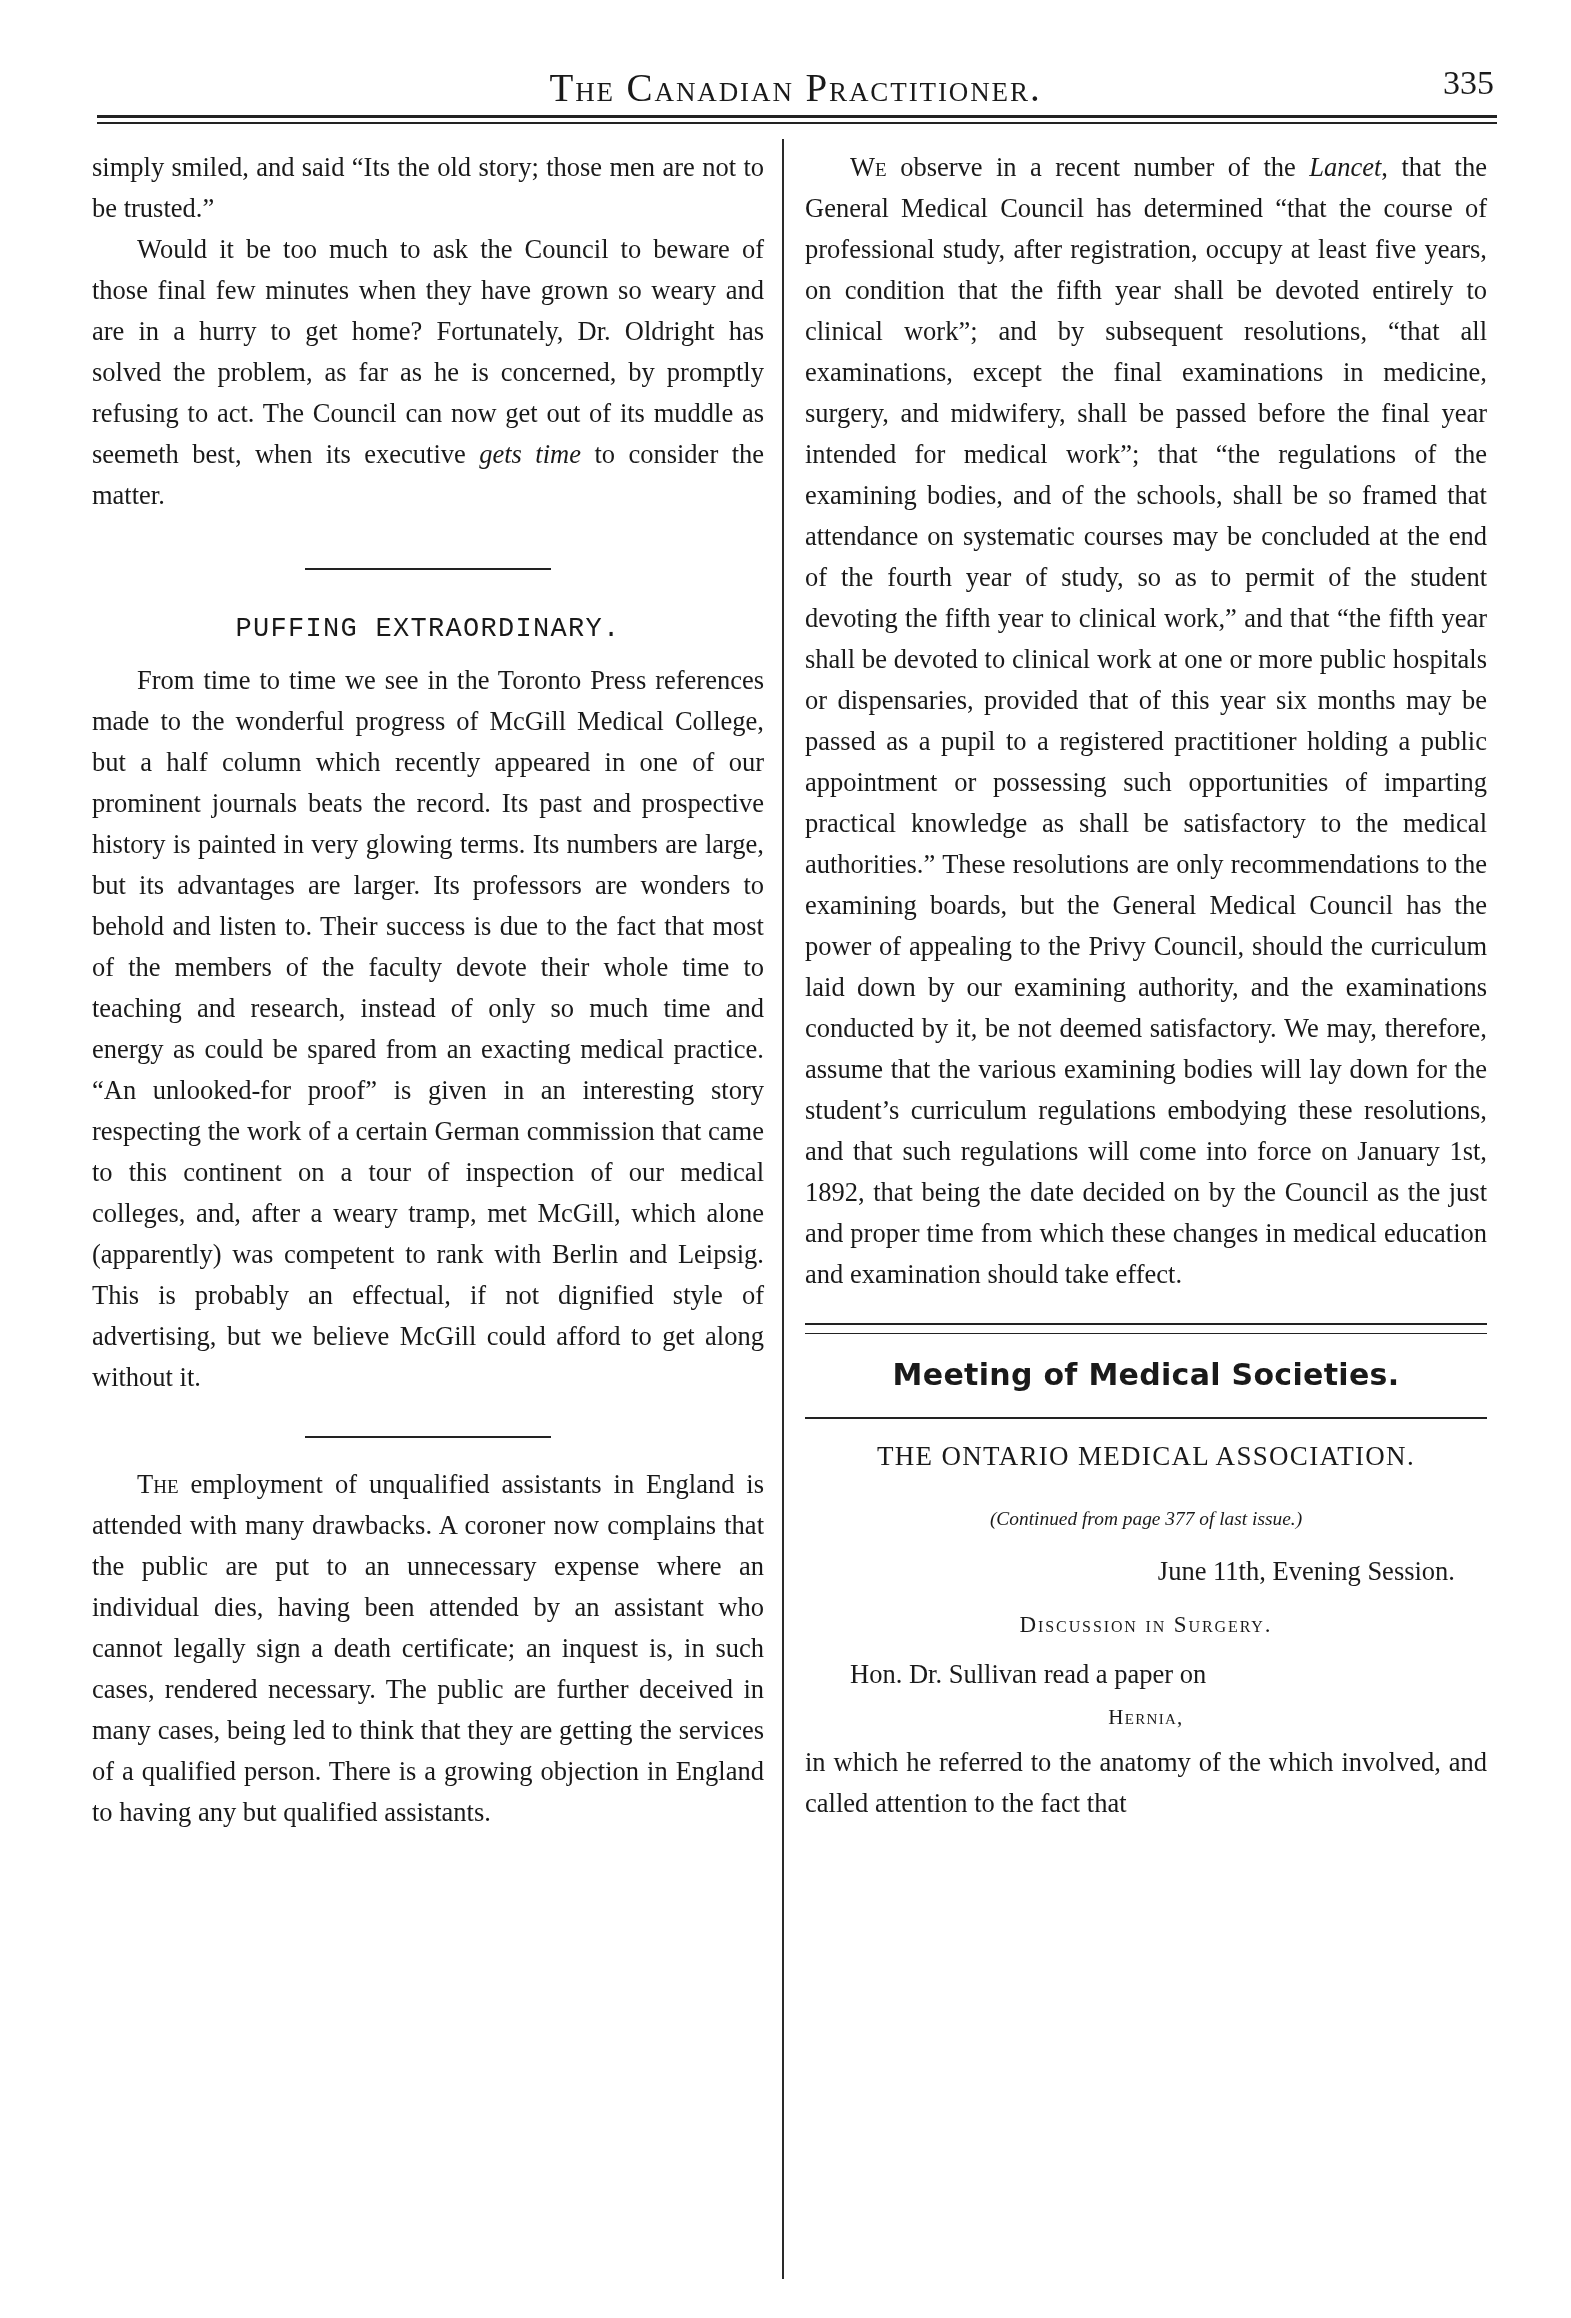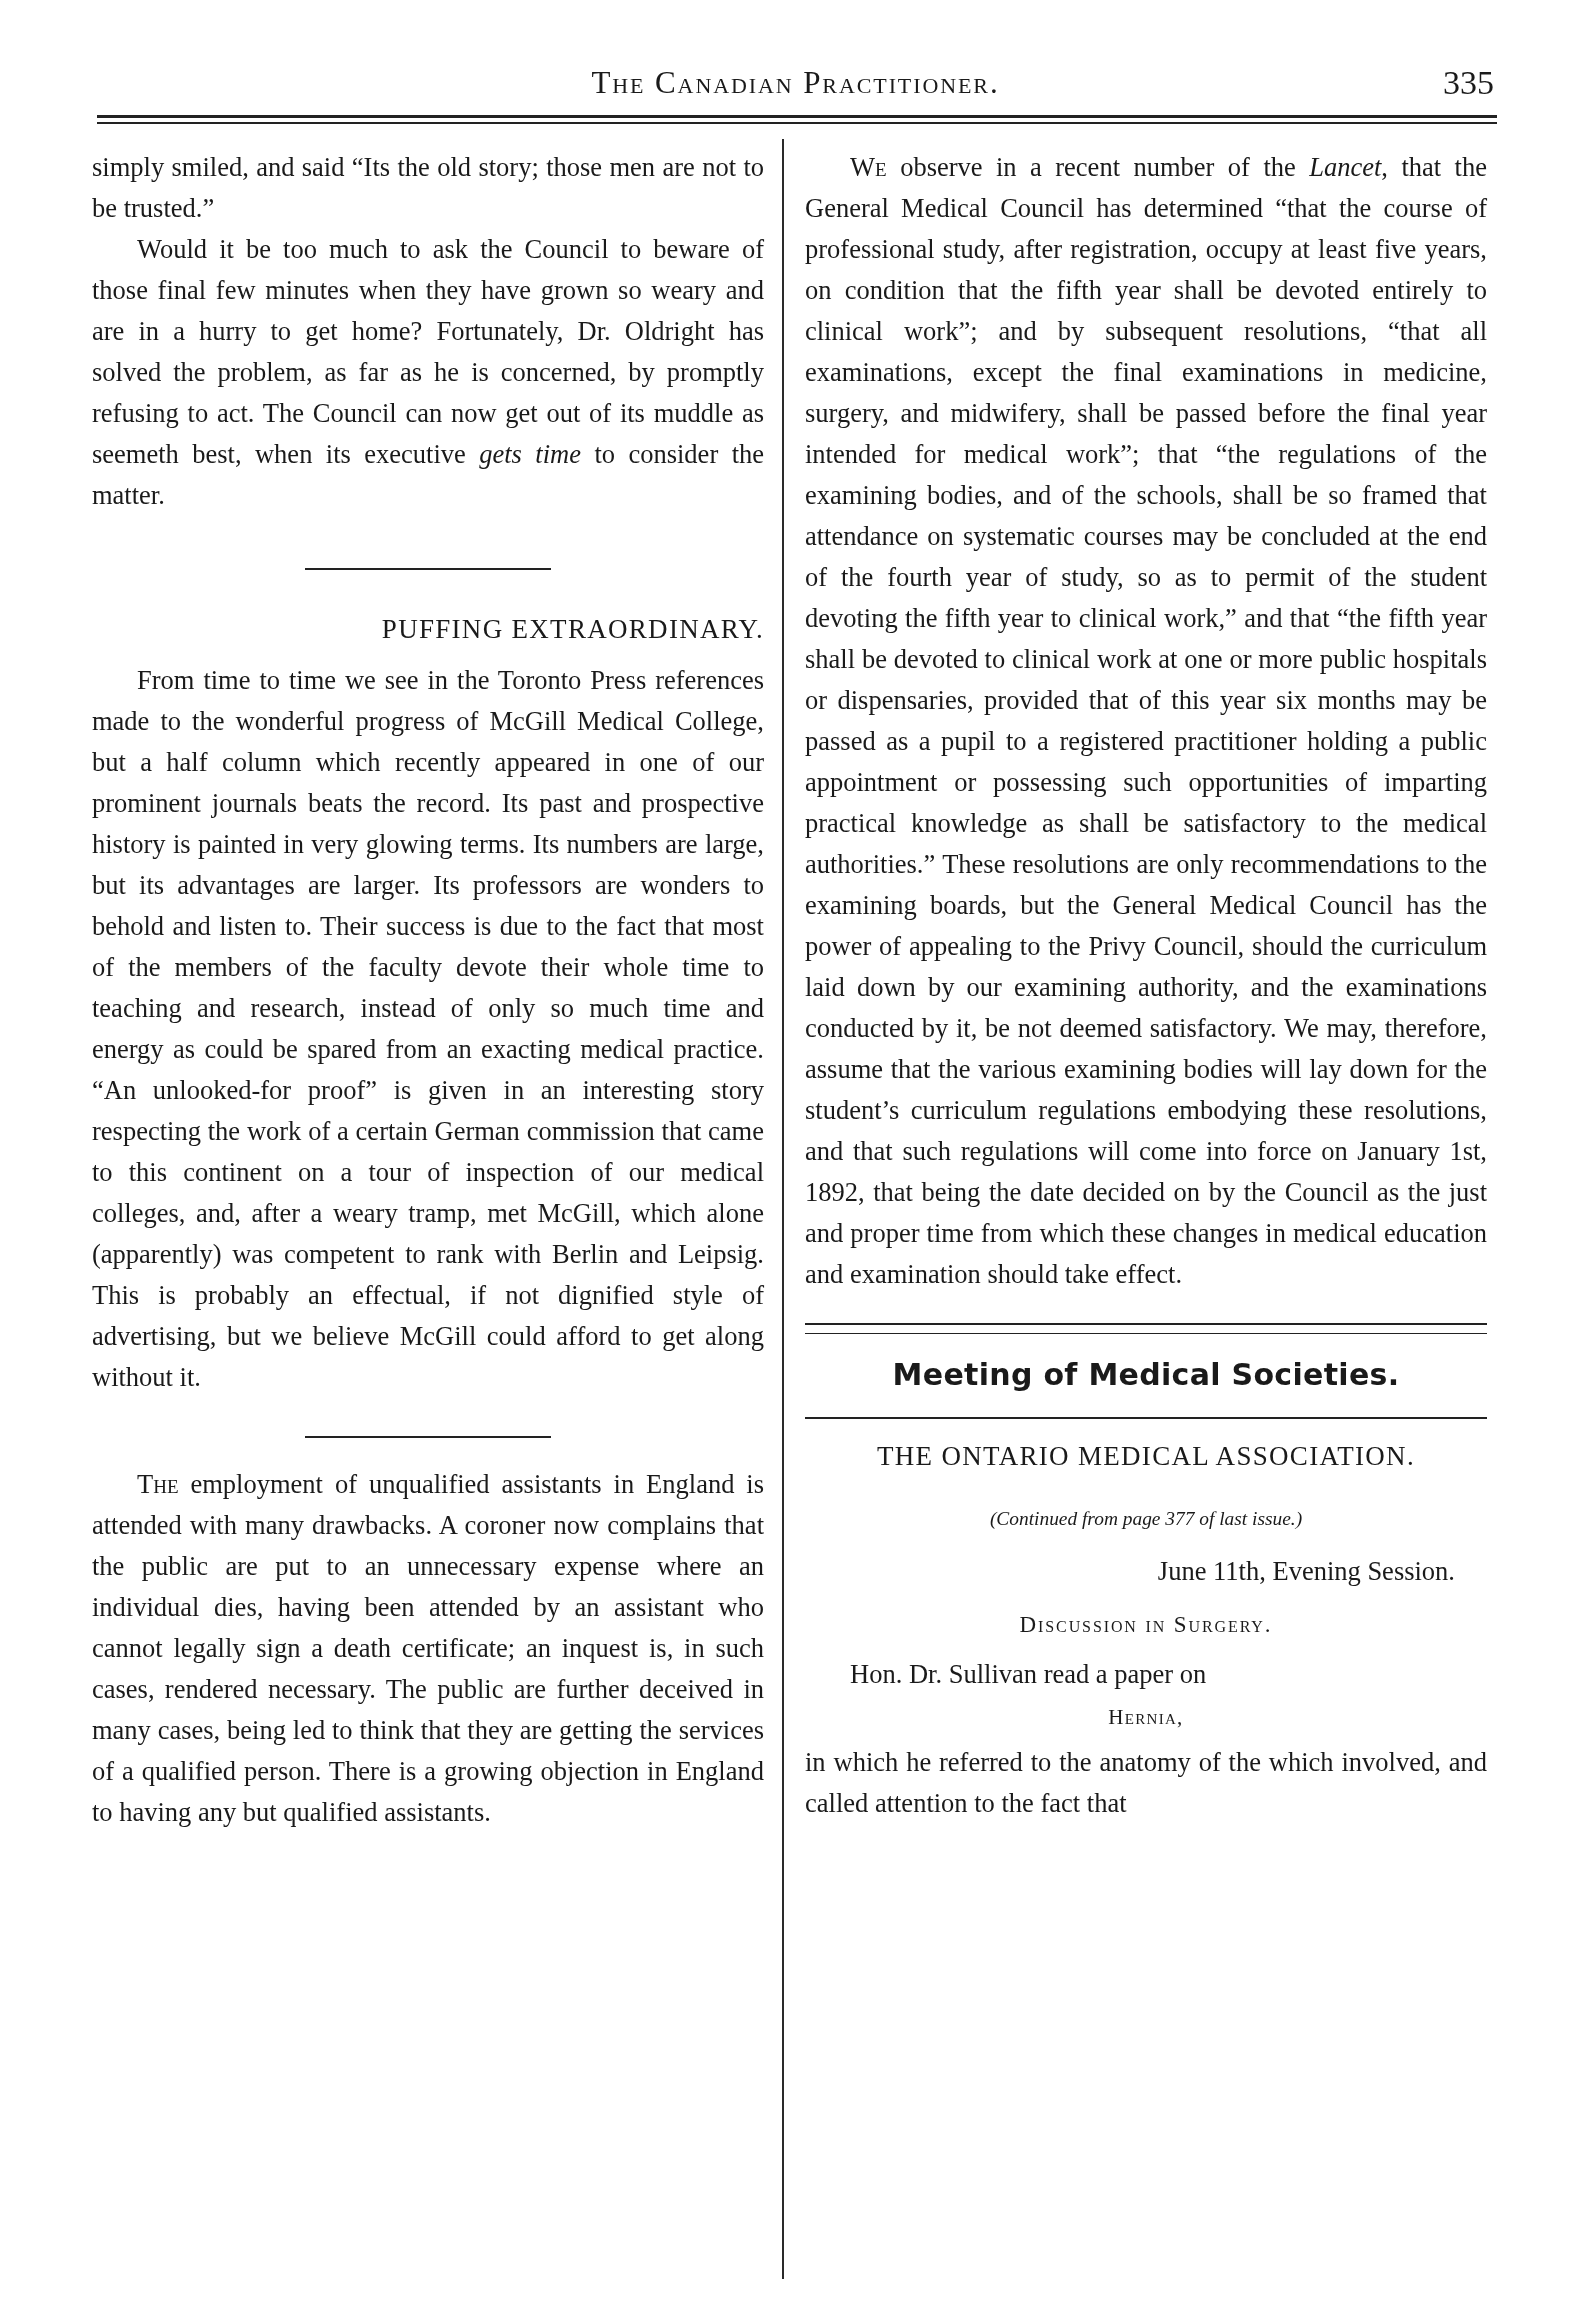--- a/index.html
+++ b/index.html
@@ -1,32 +1,32 @@
 <!DOCTYPE html>
 <html style="font-size:10.3px"><head>
 <meta charset="utf-8">
 <style>
   html, body { margin: 0; padding: 0; background: #ffffff; }
   body { width: 1572px; height: 2319px; position: relative; overflow: hidden;
          font-family: "Liberation Serif", "DejaVu Serif", serif; color: #1a1a1a; }
   .header { position: absolute; left: 97px; top: 39px; width: 1397px; height: 71px; }
   .header .title { position: absolute; left: 0; right: 0; top: 26px; text-align: center;
-        font-size: 31px; letter-spacing: 1.9px; font-variant: small-caps; }
+        font-size: 39px; letter-spacing: 1.9px; font-variant: small-caps; }
   .header .pageno { position: absolute; right: 0; top: 24.6px; font-size: 34px; }
   .rule-double { position: absolute; left: 97px; width: 1400px; height: 9px;
         border-top: 3.2px solid #222; border-bottom: 2.6px solid #222; box-sizing: border-box; }
   .col { position: absolute; top: 147px; width: 672px; font-size: 26.5px; line-height: 41px;
          text-align: justify; }
   .col-left { left: 92px; }
   .col-right { left: 805px; width: 682px; }
   .col-divider { position: absolute; left: 782px; top: 139px; width: 1.9px; height: 2140px; background: #2a2a2a; }
   p { margin: 0; text-indent: 1.7em; }
   p.noindent { text-indent: 0; }
   .short-rule { width: 246px; height: 1.9px; background: #222; margin: 52px auto 39px auto; }
-  .section-head { text-align: right; font-size: 27px; letter-spacing: 1.3px; margin: 0 0 10.3px 0; line-height: 41px; }
+  .section-head { text-align: center; font-size: 27px; letter-spacing: 1.3px; margin: 0 0 10.3px 0; line-height: 41px; font-family: Liberation Mono, monospace; }
   .smallcaps-lead { font-variant: small-caps; }
   .big-head { text-align: center; font-family: "DejaVu Sans", sans-serif; font-weight: bold;
         font-size: 30px; margin: 11.6px 0 13px 0; line-height: 58px; letter-spacing: 0.3px; }
   .right-double { height: 7.8px; border-top: 2.6px solid #222; border-bottom: 1.9px solid #222; margin-top: 28.4px; }
   .right-single { height: 2.6px; background: #222; margin: 0 0 18px 0; }
   .assoc-head { text-align: center; font-size: 27px; letter-spacing: 1.3px; line-height: 39px; margin-bottom: 22px; }
   .continued { text-align: center; font-style: italic; font-size: 19.4px; margin-bottom: 11.6px; }
   .session { text-align: right; padding-right: 32px; font-size: 26.5px; margin-bottom: 11.6px; }
   .disc { text-align: center; font-variant: small-caps; font-size: 23px; letter-spacing: 1.9px; margin-bottom: 9px; }
   .hernia { text-align: center; font-variant: small-caps; font-size: 21px; letter-spacing: 1.3px; margin: 2.6px 0 3.9px 0; }

